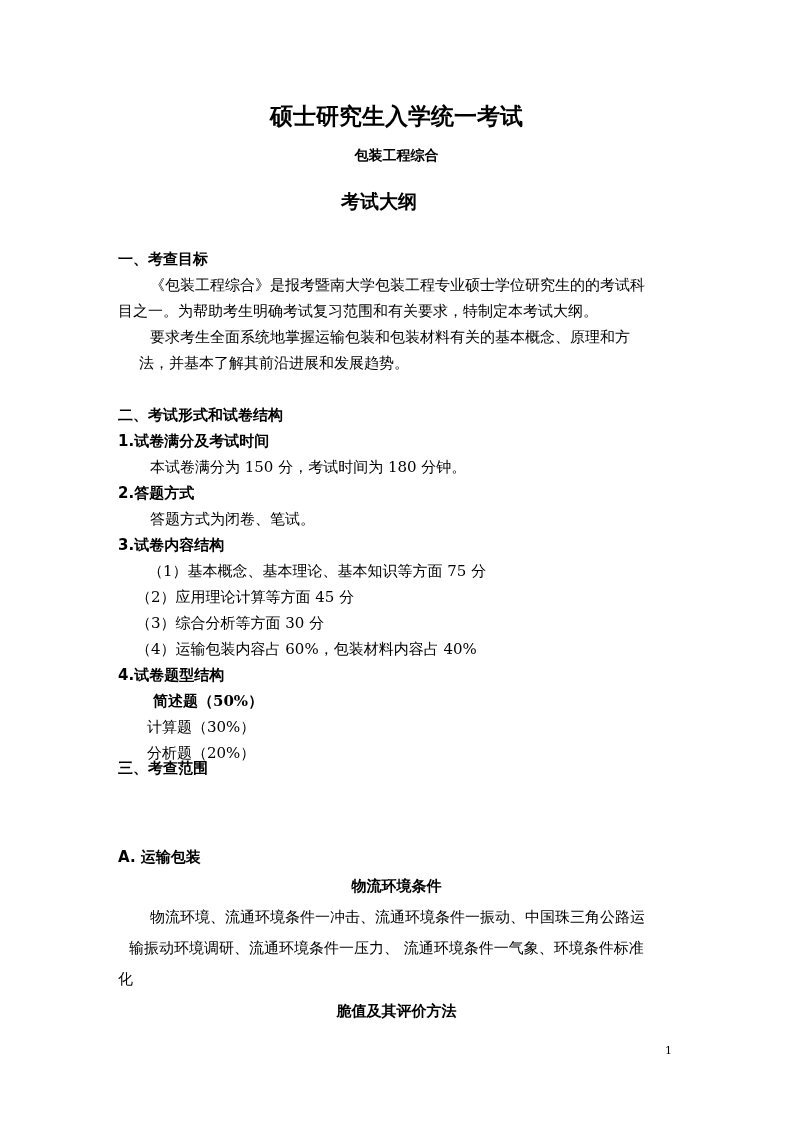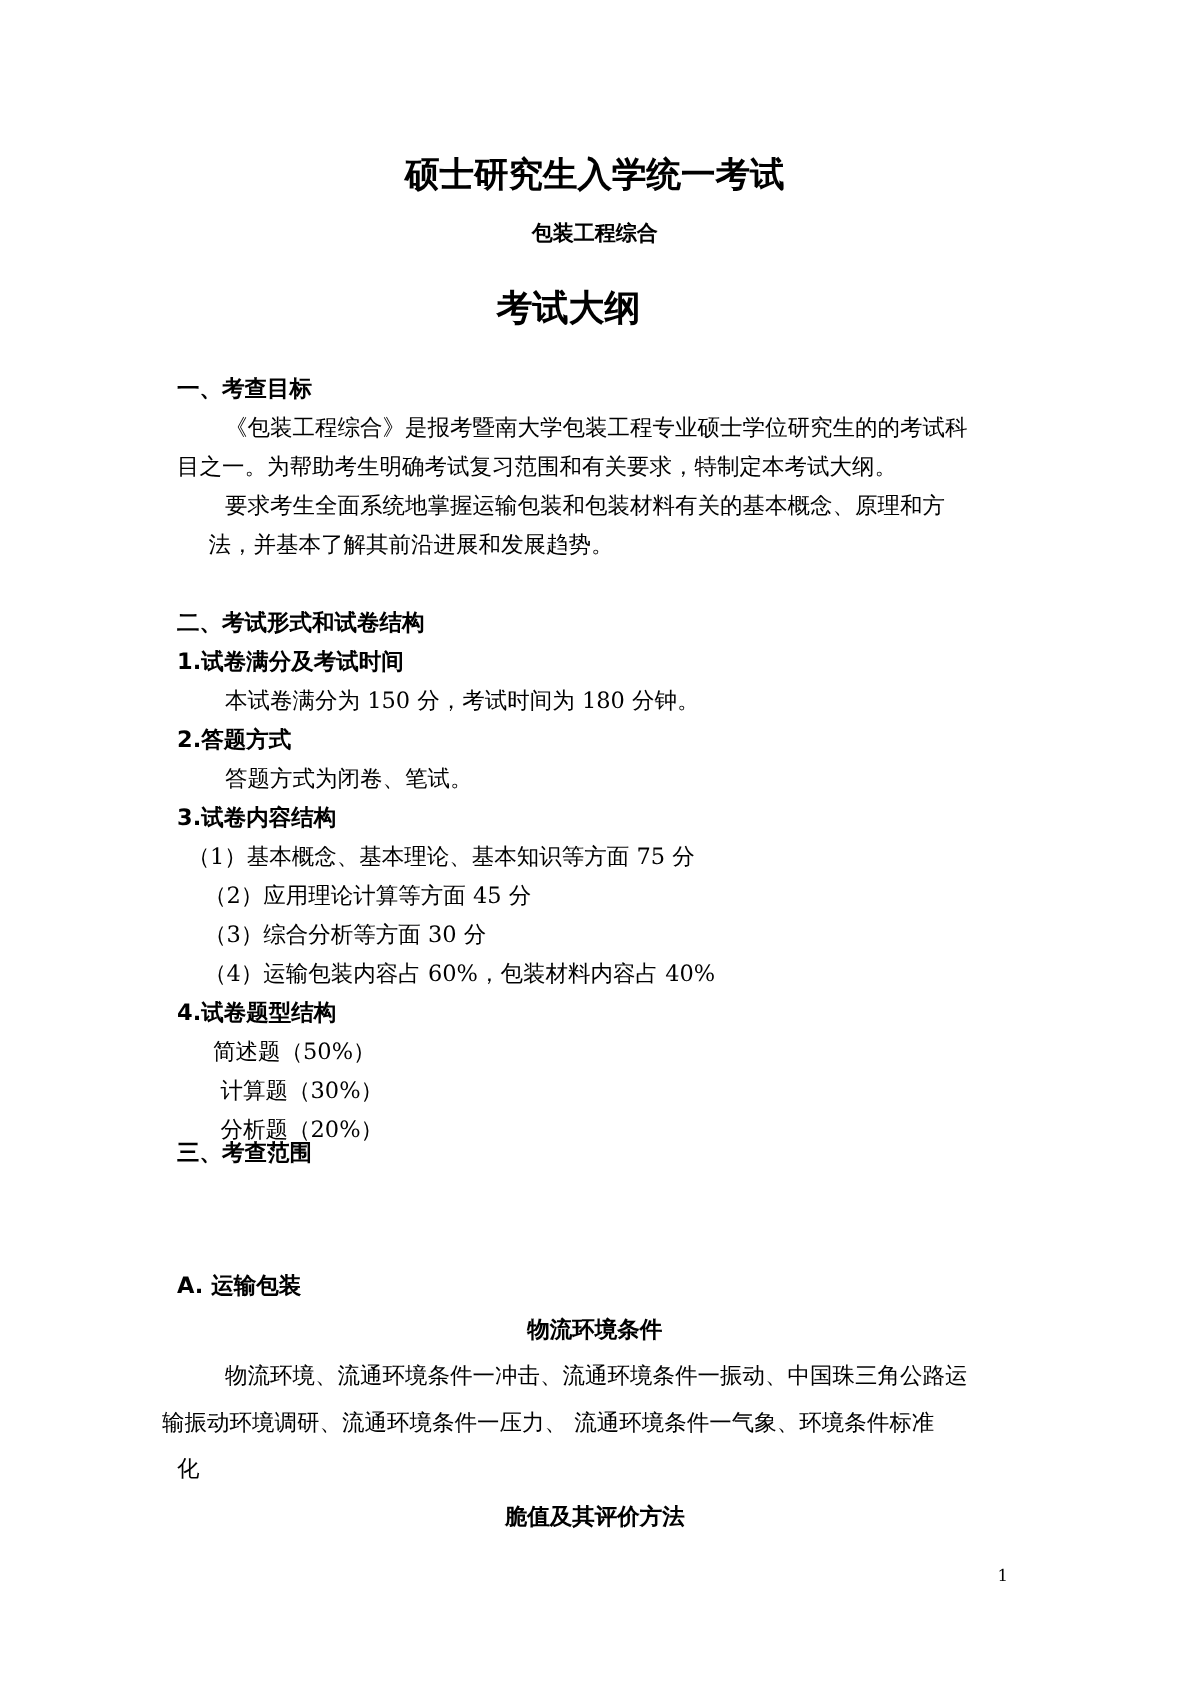--- a/index.html
+++ b/index.html
@@ -4,21 +4,21 @@
   <style>
     html, body { margin: 0; padding: 0; background: #ffffff; }
     body {
       width: 793px; height: 1122px; position: relative; overflow: hidden;
       font-family: "DejaVu Serif", "Liberation Serif", serif;
       color: #000;
     }
     .abs { position: absolute; white-space: nowrap; }
     .title1 { left: 0; width: 793px; top: 101px; text-align: center; font-size: 23px; font-weight: bold; font-family: "DejaVu Sans", sans-serif; }
     .title2 { left: 0; width: 793px; top: 147px; text-align: center; font-size: 14px; font-weight: bold; font-family: "DejaVu Sans", sans-serif; }
-    .title3 { left: 0; width: 758px; top: 189px; text-align: center; font-size: 24px; font-weight: bold; font-family: "DejaVu Sans", sans-serif; }
+    .title3 { left: 0; width: 758px; top: 189px; text-align: center; font-size: 19px; font-weight: bold; font-family: "DejaVu Sans", sans-serif; }
     .h { font-size: 15px; font-weight: bold; font-family: "DejaVu Sans", sans-serif; left: 118px; }
     .p { font-size: 15px; }
     .center-h { left: 0; width: 793px; text-align: center; font-size: 15px; font-weight: bold; font-family: "DejaVu Sans", sans-serif; }
     .pagenum { font-size: 11px; left: 665px; top: 1044px; }
   </style>
 </head>
 <body>
 
 <div>
   <div class="abs title1">硕士研究生入学统一考试</div>
@@ -30,31 +30,31 @@
   <div class="abs p" style="left:118px; top:302px;">目之一。为帮助考生明确考试复习范围和有关要求，特制定本考试大纲。</div>
   <div class="abs p" style="left:150px; top:328px;">要求考生全面系统地掌握运输包装和包装材料有关的基本概念、原理和方</div>
   <div class="abs p" style="left:118px; top:354px;margin-left:21px;">法，并基本了解其前沿进展和发展趋势。</div>
 
   <div class="abs h" style="top:406px;">二、考试形式和试卷结构</div>
   <div class="abs h" style="top:432px;">1.试卷满分及考试时间</div>
   <div class="abs p" style="left:150px; top:458px;">本试卷满分为 150 分，考试时间为 180 分钟。</div>
   <div class="abs h" style="top:484px;">2.答题方式</div>
   <div class="abs p" style="left:150px; top:510px;">答题方式为闭卷、笔试。</div>
   <div class="abs h" style="top:536px;">3.试卷内容结构</div>
-  <div class="abs p" style="left:125px; top:562px;">（1）基本概念、基本理论、基本知识等方面 75 分</div>
+  <div class="abs p" style="left:148px; top:562px;">（1）基本概念、基本理论、基本知识等方面 75 分</div>
   <div class="abs p" style="left:136px; top:588px;">（2）应用理论计算等方面 45 分</div>
   <div class="abs p" style="left:136px; top:614px;">（3）综合分析等方面 30 分</div>
   <div class="abs p" style="left:136px; top:640px;">（4）运输包装内容占 60%，包装材料内容占 40%</div>
   <div class="abs h" style="top:666px;">4.试卷题型结构</div>
-  <div class="abs p" style="left:142px; top:692px;">简述题（50%）</div>
+  <div class="abs p" style="left:153px; top:692px;font-weight:bold;">简述题（50%）</div>
   <div class="abs p" style="left:147px; top:718px;">计算题（30%）</div>
   <div class="abs p" style="left:147px; top:744px;">分析题（20%）</div>
 
   <div class="abs h" style="top:759px;">三、考查范围</div>
   <div class="abs h" style="top:848px;">A.  运输包装</div>
   <div class="abs center-h" style="top:877px;">物流环境条件</div>
   <div class="abs p" style="left:150px; top:908px;">物流环境、流通环境条件一冲击、流通环境条件一振动、中国珠三角公路运</div>
-  <div class="abs p" style="left:108px; top:939px;">输振动环境调研、流通环境条件一压力、  流通环境条件一气象、环境条件标准</div>
+  <div class="abs p" style="left:129px; top:939px;">输振动环境调研、流通环境条件一压力、  流通环境条件一气象、环境条件标准</div>
   <div class="abs p" style="left:118px; top:970px;">化</div>
   <div class="abs center-h" style="top:1002px;">脆值及其评价方法</div>
 
   <div class="abs pagenum">1</div>
 </div>
 
 </body></html>

